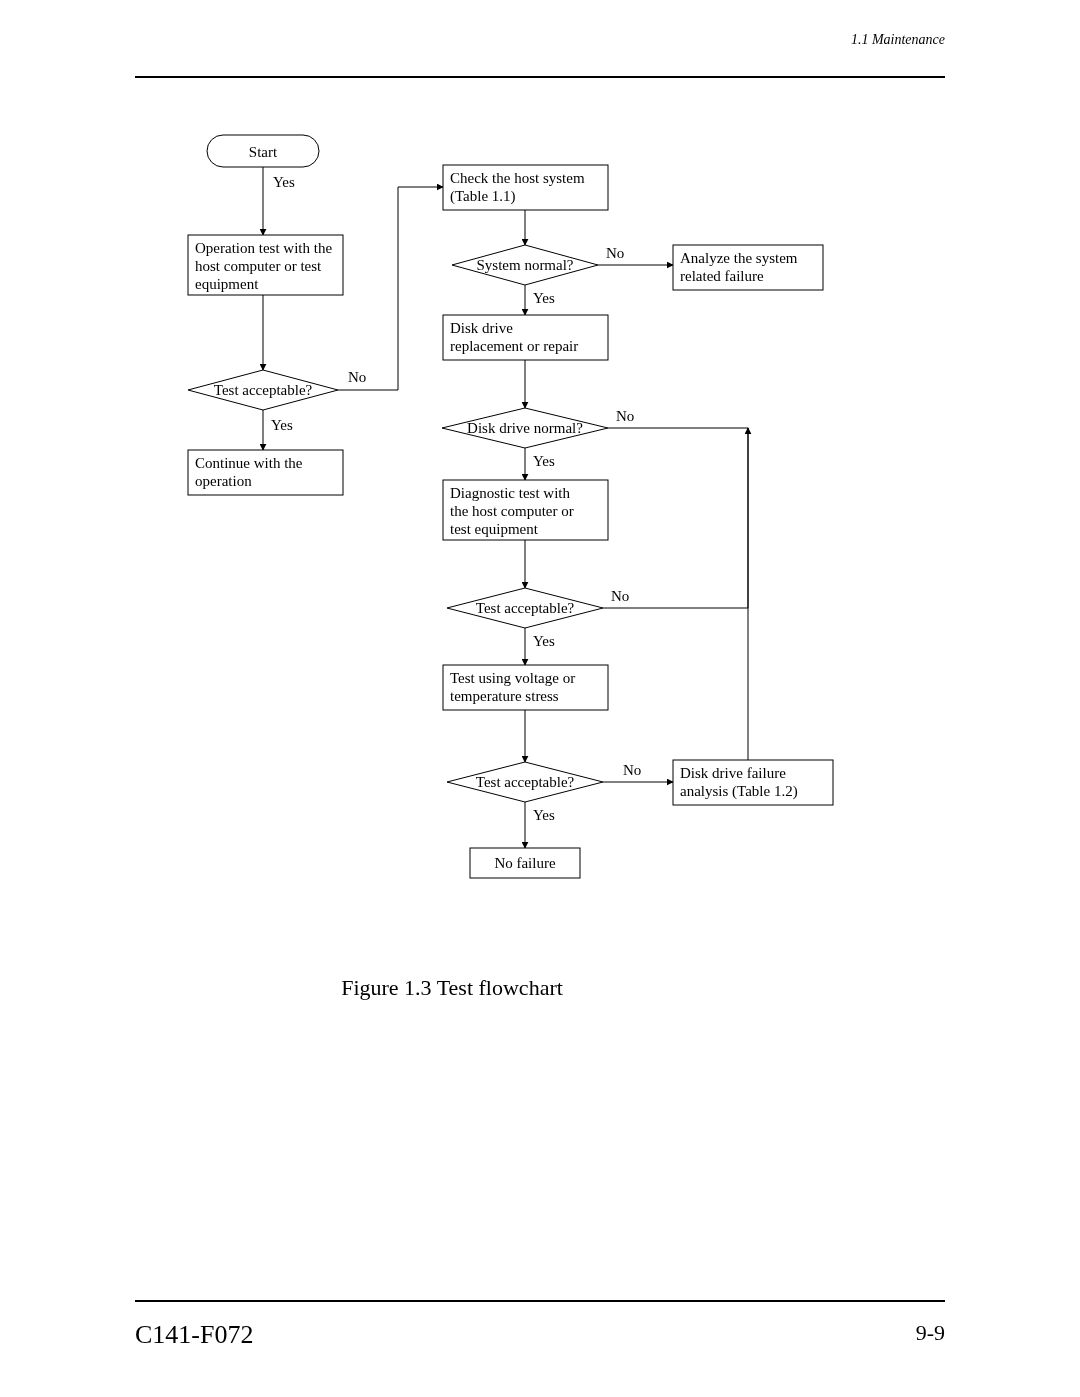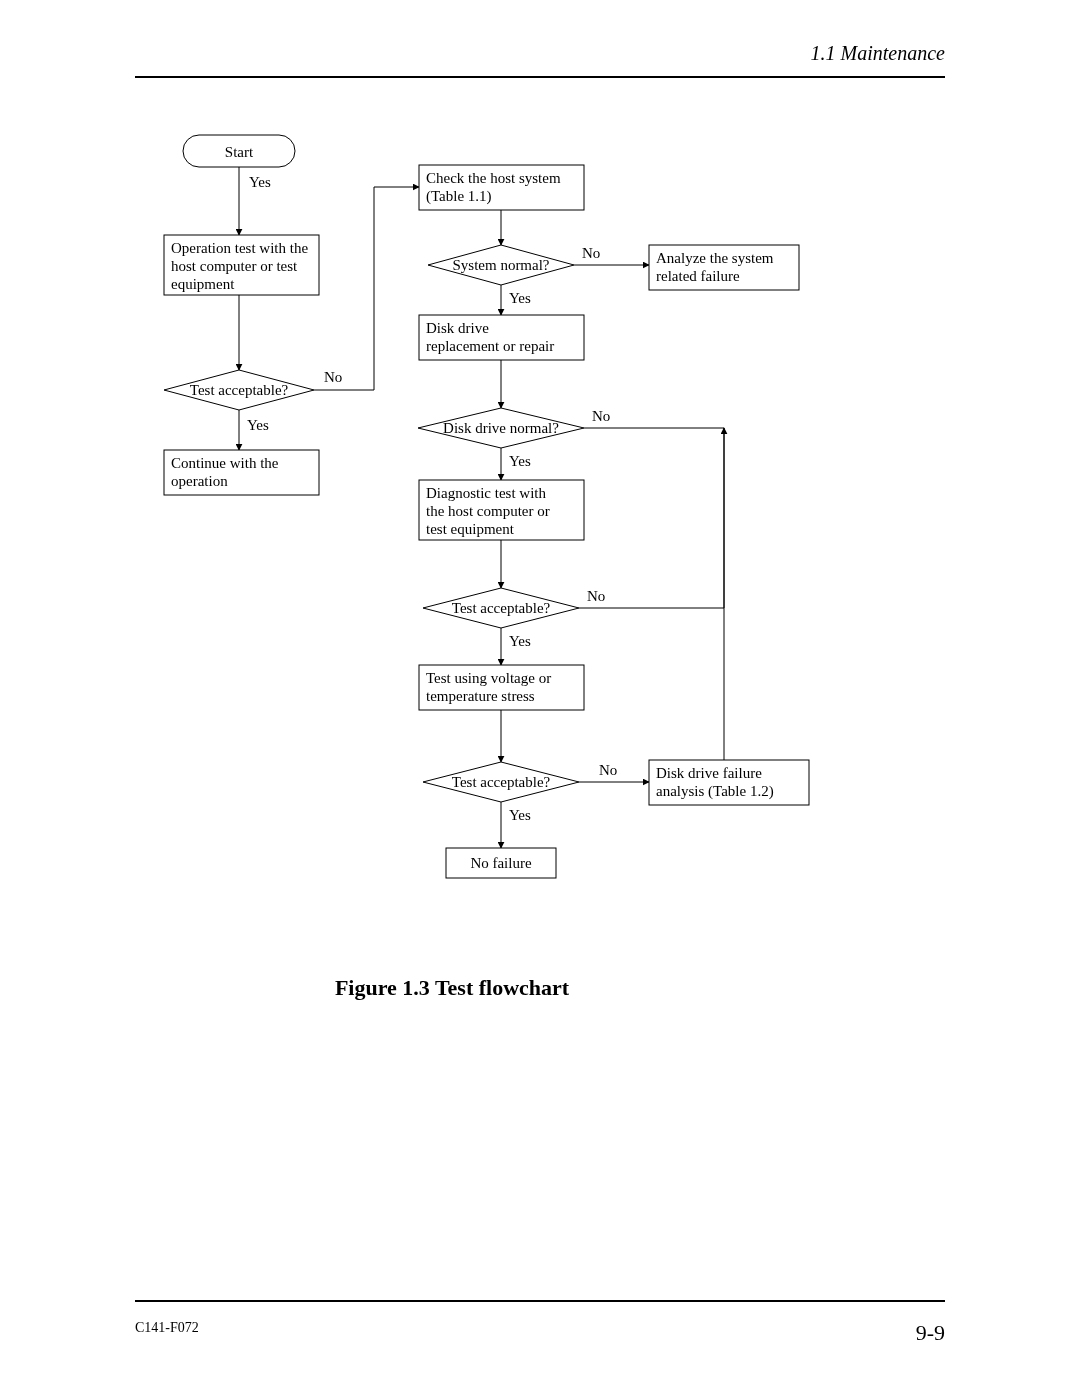--- a/index.html
+++ b/index.html
@@ -1,24 +1,24 @@
 <!DOCTYPE html>
 <html><head>
 <meta charset="utf-8">
 <style>
   html,body{margin:0;padding:0;background:#fff;font-family:"Times New Roman",Times,serif;color:#000;}
   .page{position:relative;width:1080px;height:1397px;margin:0 auto;background:#fff;}
   .hr{position:absolute;left:135px;width:810px;height:0;border-top:2px solid #000;}
   .hr.top{top:76px;}
   .hr.bot{top:1300px;}
-  .header{position:absolute;right:135px;top:42px;font-style:italic;font-size:20px;}
-  .footer-l{position:absolute;left:135px;top:1320px;font-size:14px;}
+  .header{position:absolute;right:135px;top:32px;font-style:italic;font-size:14px;}
+  .footer-l{position:absolute;left:135px;top:1320px;font-size:26px;}
   .footer-r{position:absolute;right:135px;top:1320px;font-size:22px;}
-  .caption{position:absolute;left:0;width:904px;top:975px;text-align:center;font-weight:bold;font-size:22px;}
-  .svg-wrap{position:absolute;left:119px;top:125px;width:810px;height:830px;}
+  .caption{position:absolute;left:0;width:904px;top:975px;text-align:center;font-weight:normal;font-size:22px;}
+  .svg-wrap{position:absolute;left:143px;top:125px;width:810px;height:830px;}
   svg text{font-family:"Times New Roman",Times,serif;font-size:15px;fill:#000;}
   svg .box{fill:#fff;stroke:#000;stroke-width:1;}
   svg .diamond{fill:#fff;stroke:#000;stroke-width:1;}
   svg .line{stroke:#000;stroke-width:1;fill:none;}
   svg .arrow{marker-end:url(#arr);}
 </style>
 </head>
 <body>
 
 <div class="page">

